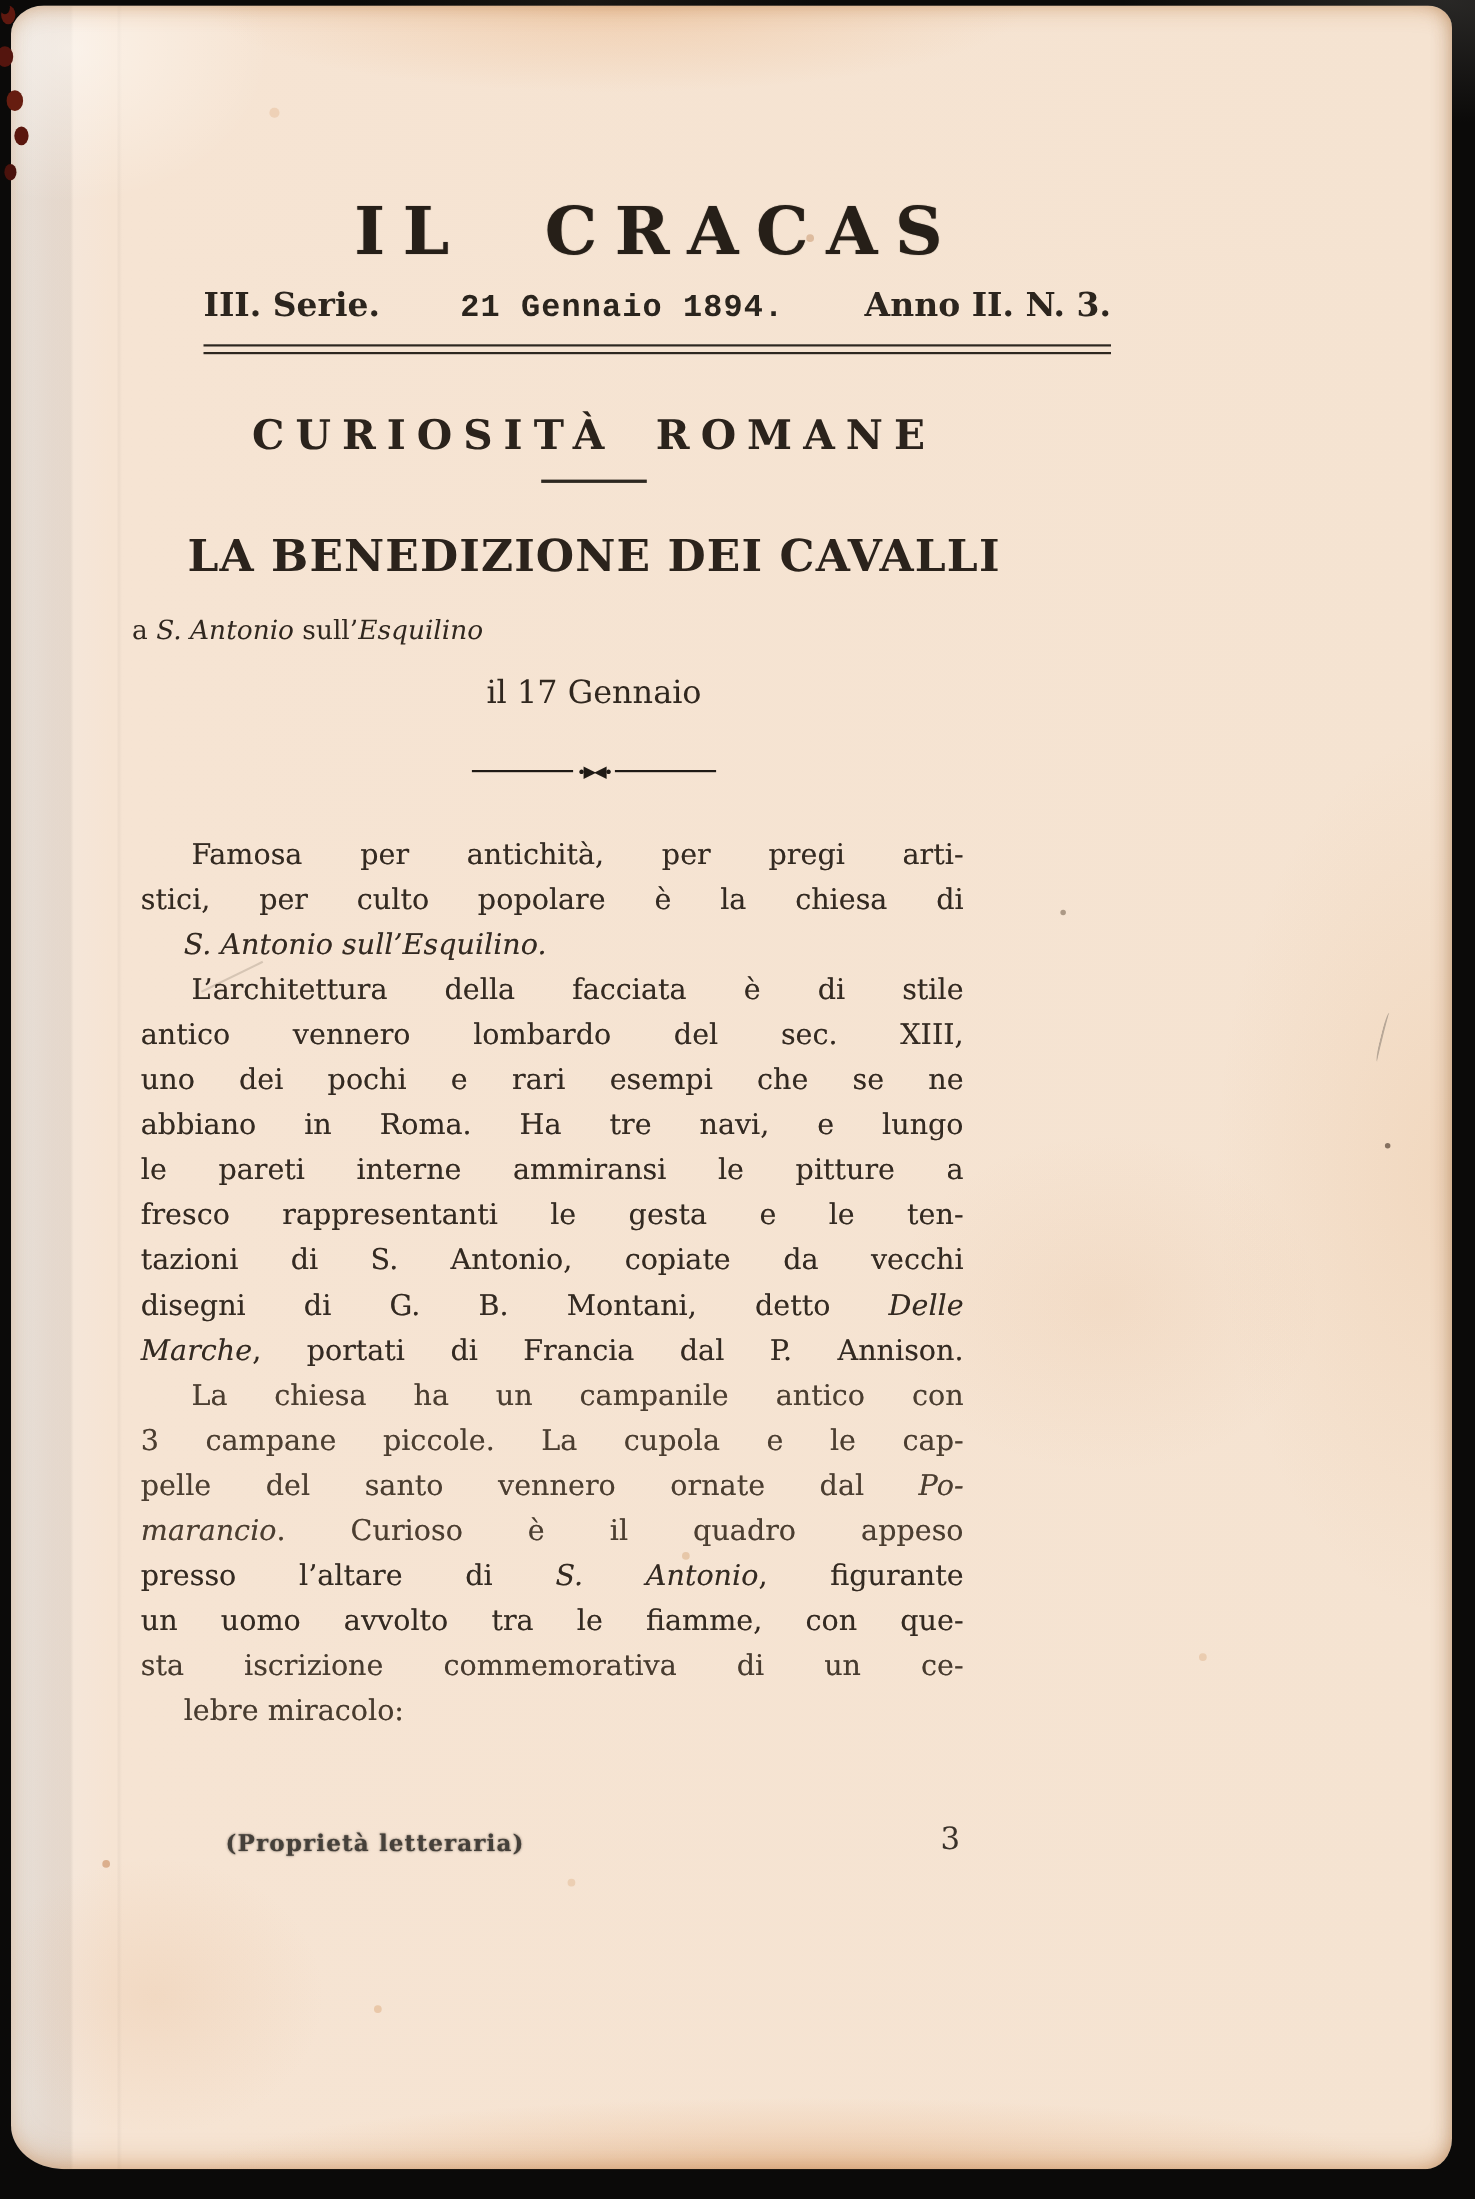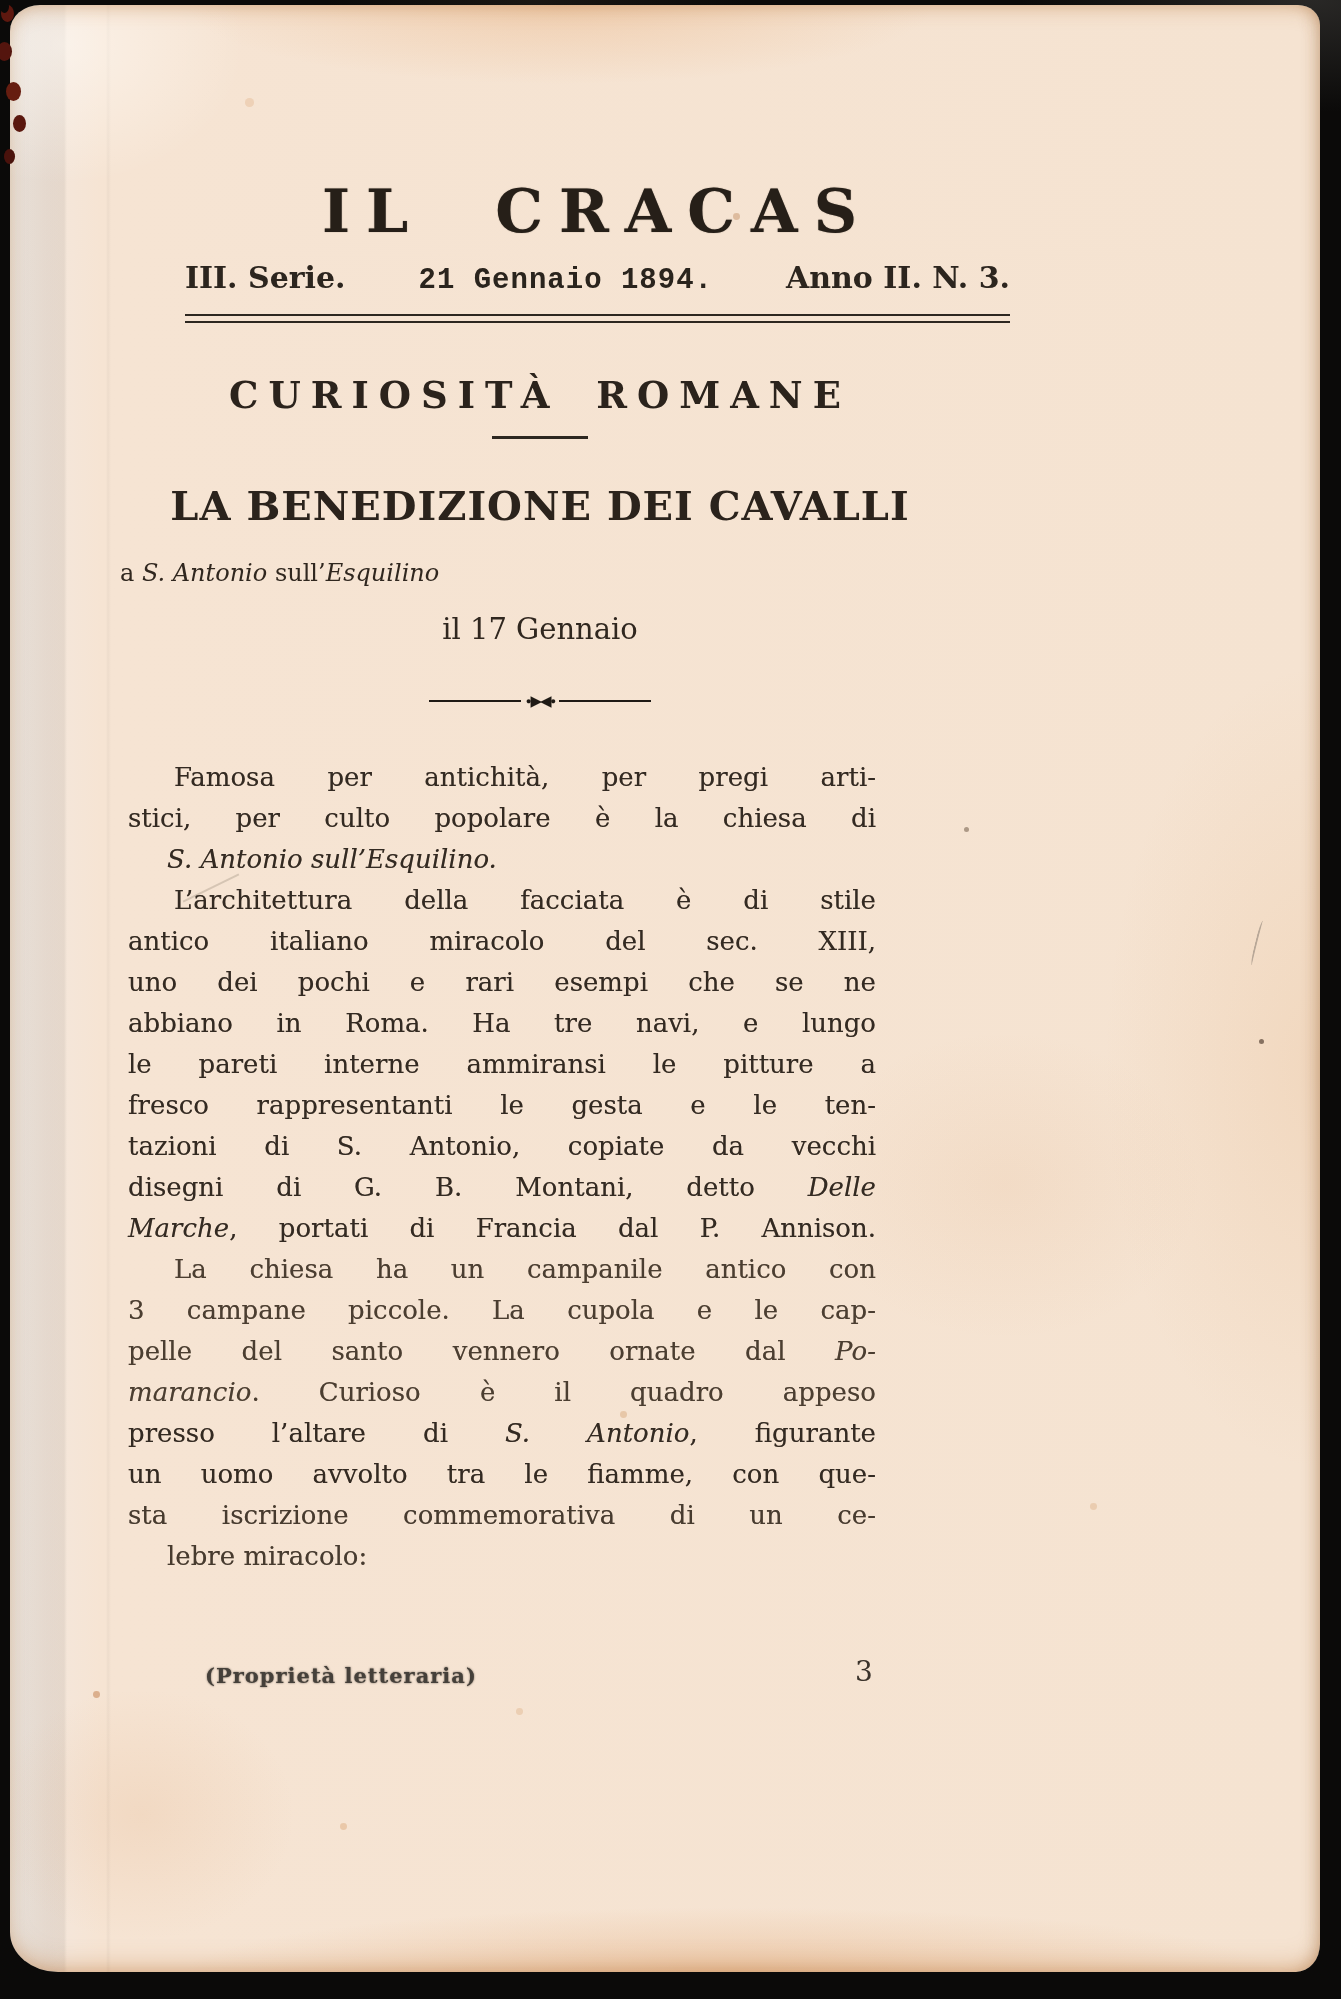--- a/index.html
+++ b/index.html
@@ -120,21 +120,21 @@
       <div class="ornament">
         <span class="orn-line"></span>
           <span class="orn-glyph">∙▶◀∙</span>
           <span class="orn-line"></span>
       </div>
       <div class="body-text">
           <div class="line indent"><span>Famosa per antichità, per pregi arti-</span></div>
           <div class="line"><span>stici, per culto popolare è la chiesa di</span></div>
           <div class="line end"><span class="it">S. Antonio sull’Esquilino.</span></div>
           <div class="line indent"><span>L’architettura della facciata è di stile</span></div>
-          <div class="line"><span>antico italiano miracolo del sec. XIII,</span></div>
+          <div class="line"><span>antico vennero lombardo del sec. XIII,</span></div>
           <div class="line"><span>uno dei pochi e rari esempi che se ne</span></div>
           <div class="line"><span>abbiano in Roma. Ha tre navi, e lungo</span></div>
           <div class="line"><span>le pareti interne ammiransi le pitture a</span></div>
           <div class="line"><span>fresco rappresentanti le gesta e le ten-</span></div>
           <div class="line"><span>tazioni di S. Antonio, copiate da vecchi</span></div>
           <div class="line"><span>disegni di G. B. Montani, detto </span><span class="it">Delle</span></div>
           <div class="line"><span class="it">Marche</span><span>, portati di Francia dal P. Annison.</span></div>
           <div class="line indent"><span>La chiesa ha un campanile antico con</span></div>
           <div class="line"><span>3 campane piccole. La cupola e le cap-</span></div>
           <div class="line"><span>pelle del santo vennero ornate dal </span><span class="it">Po-</span></div>

